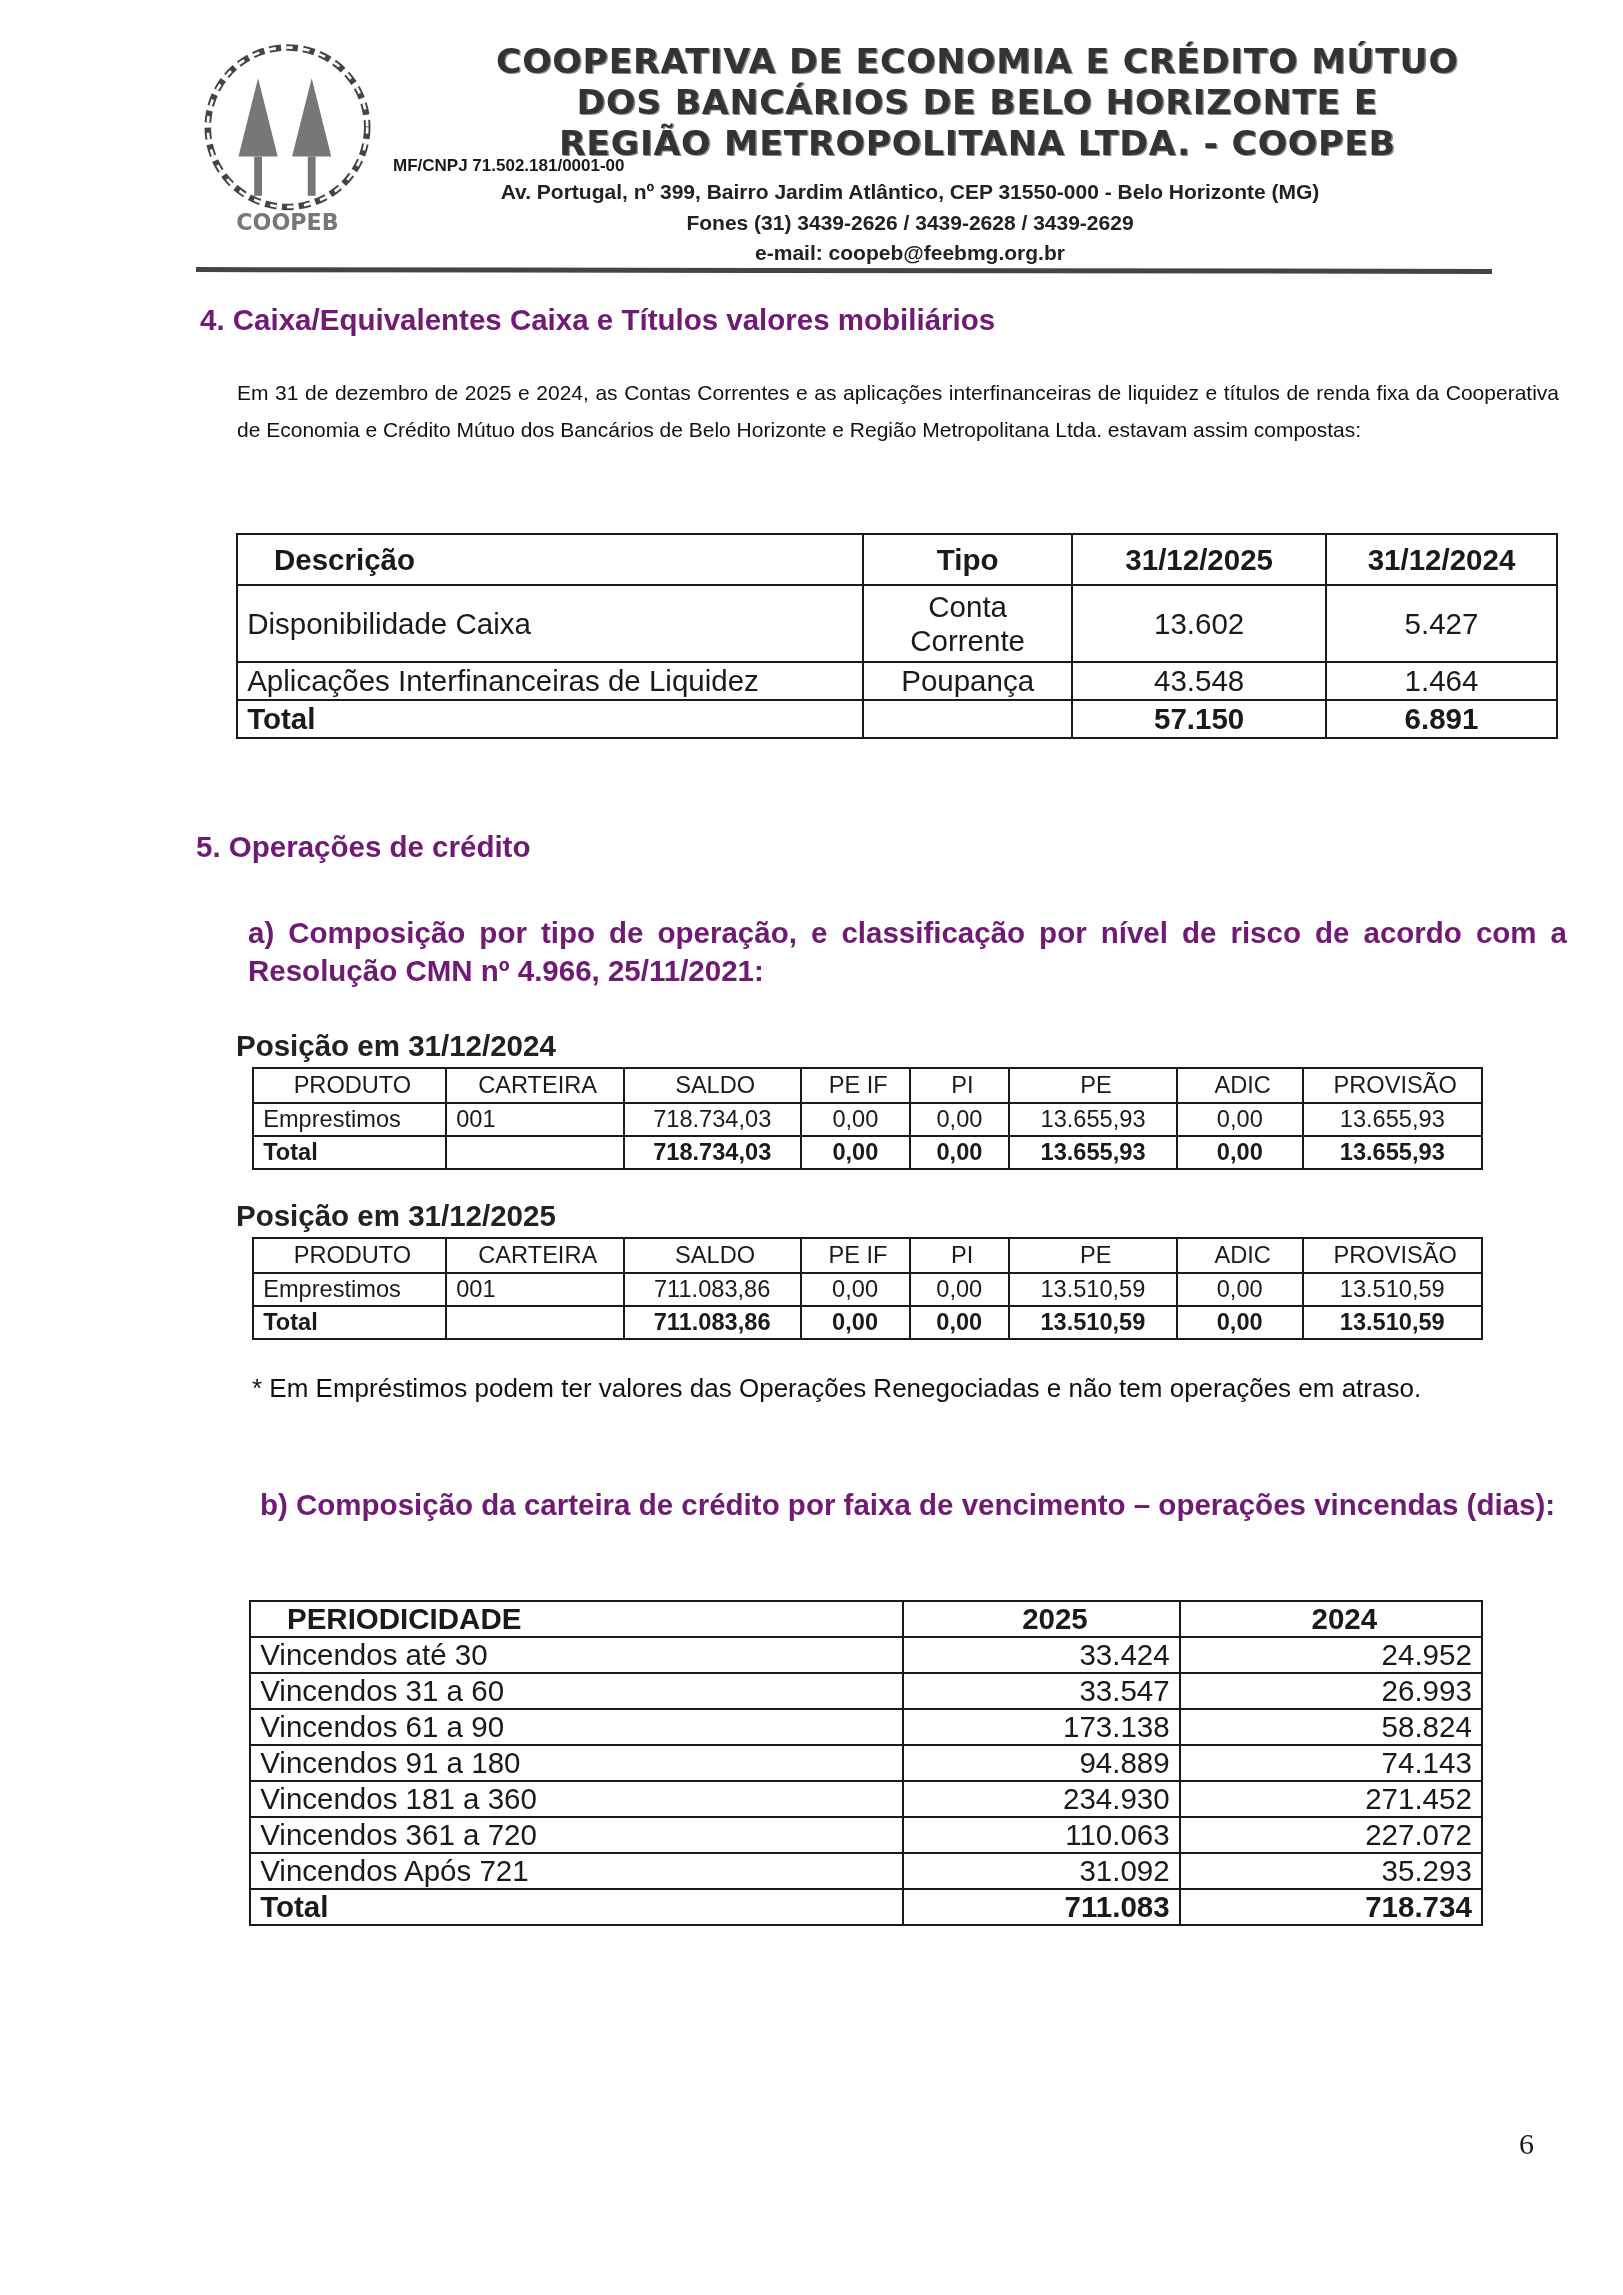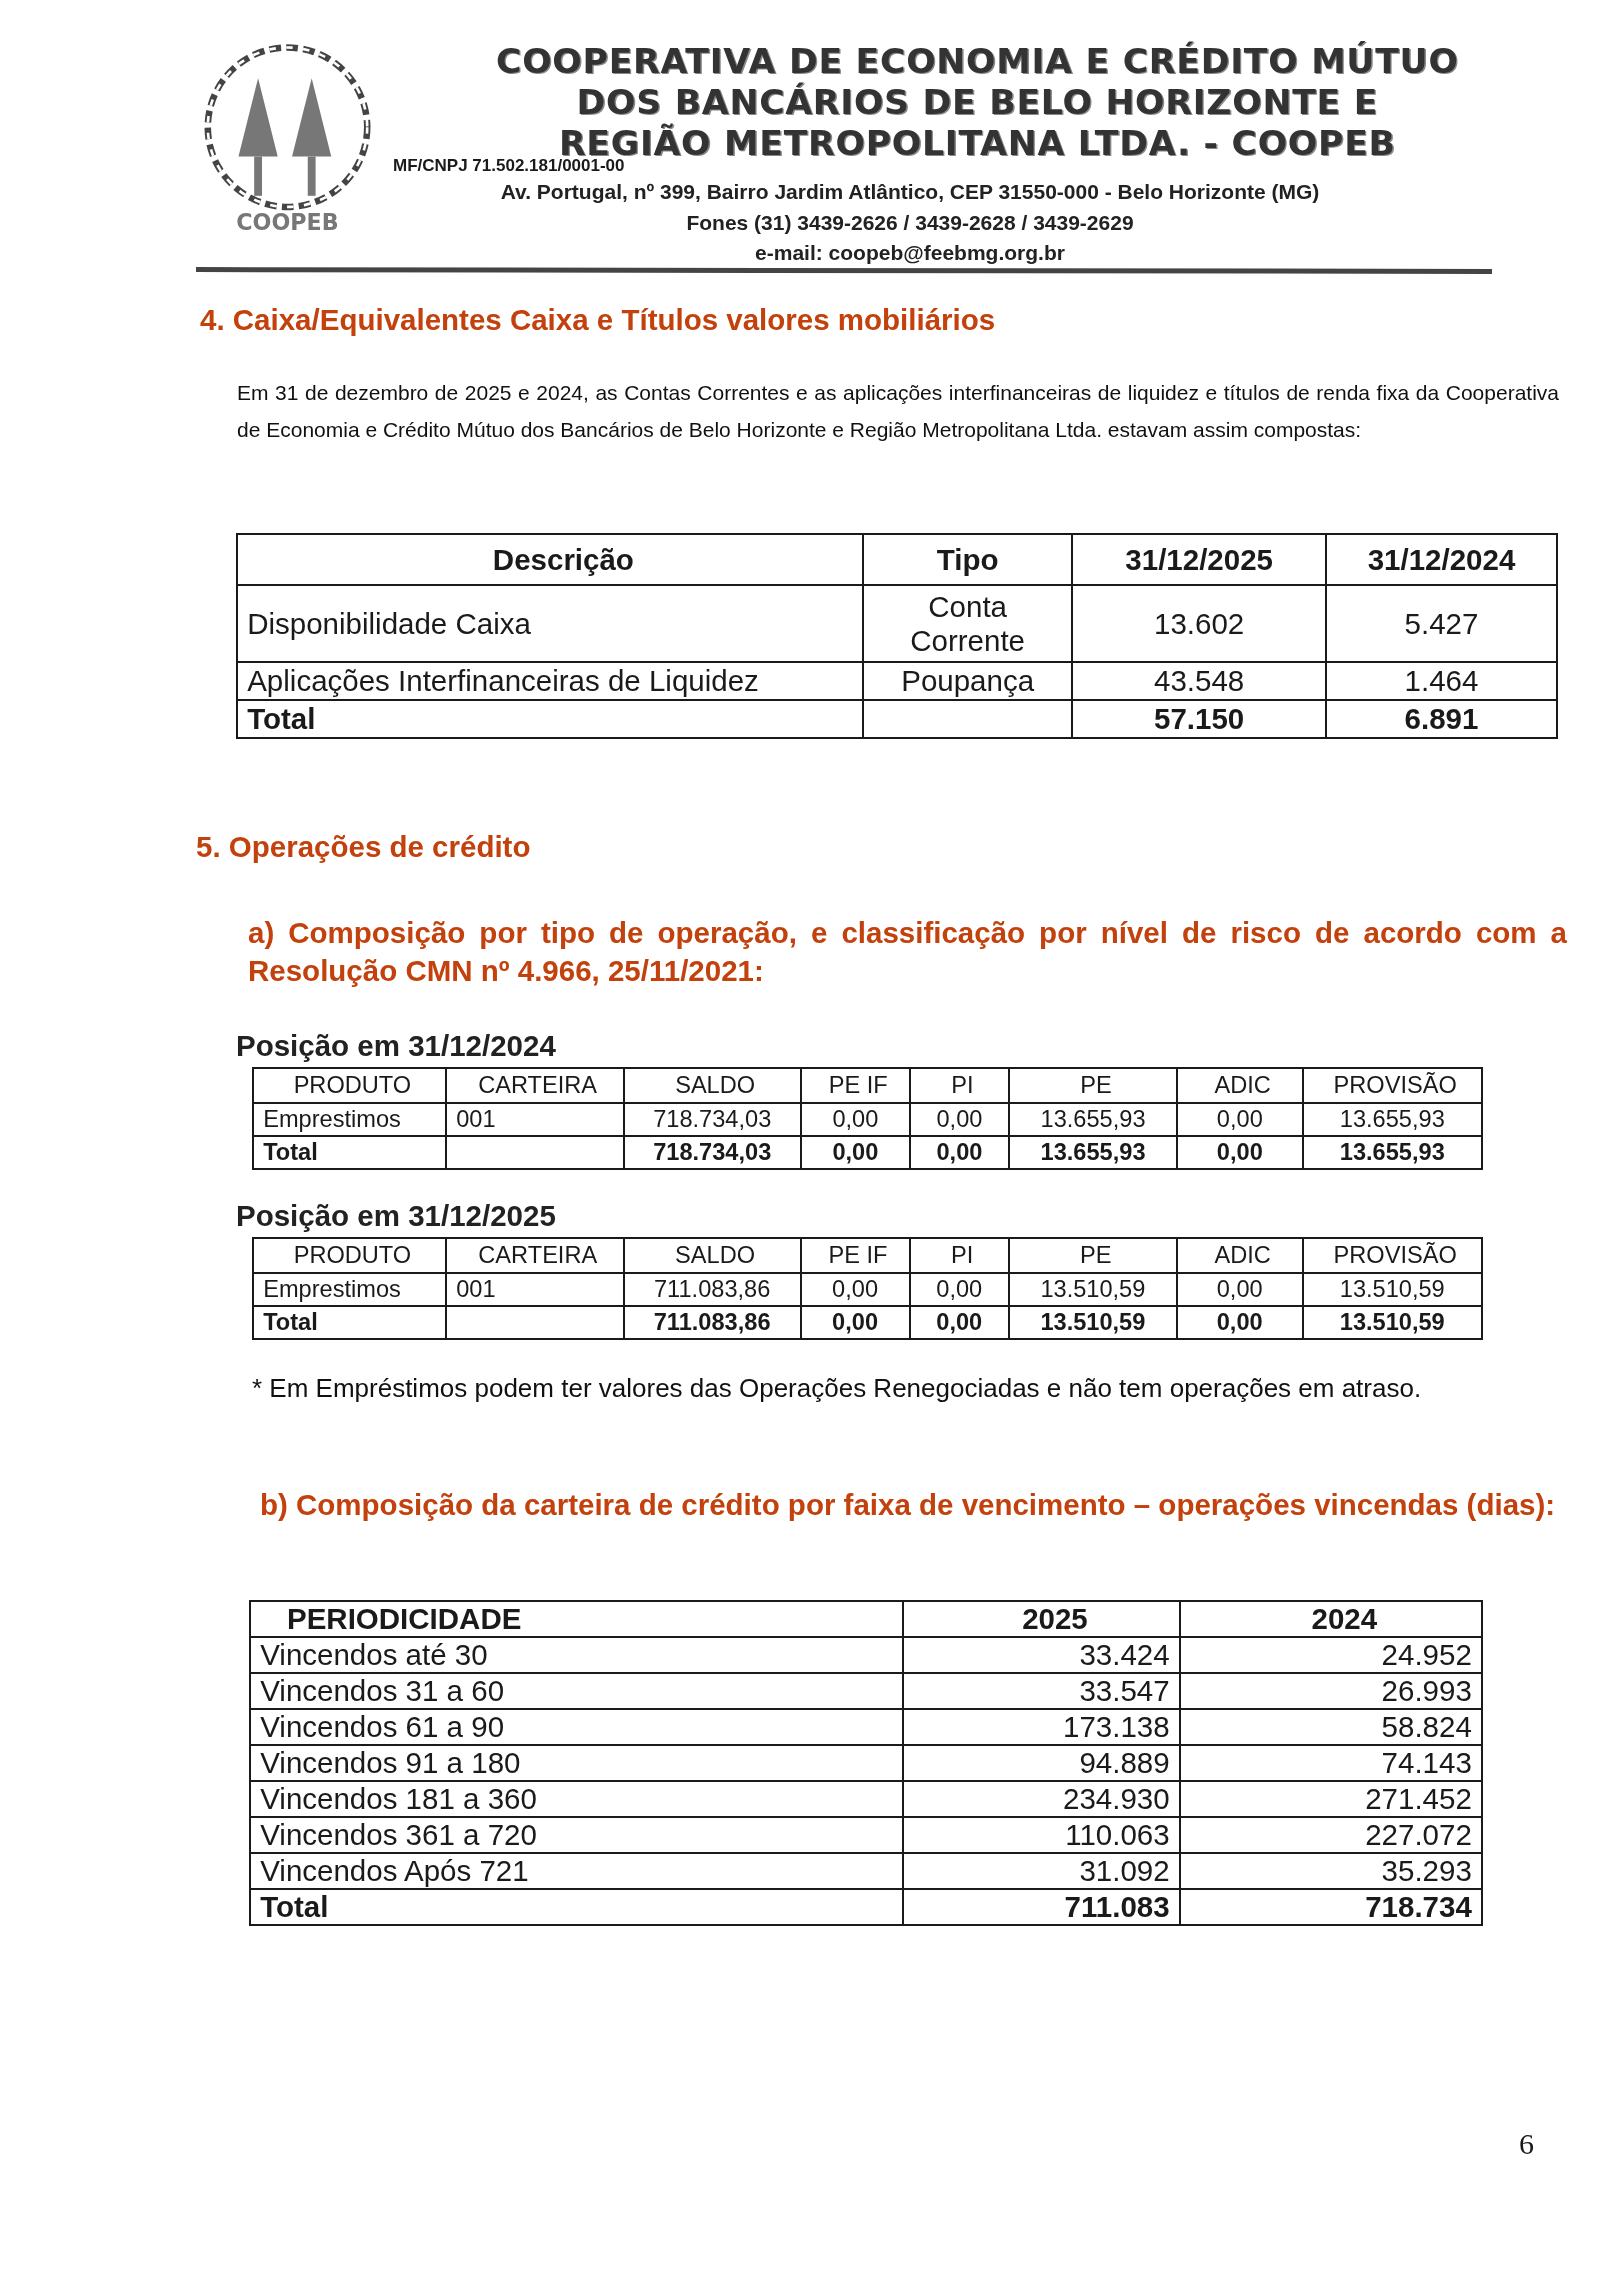--- a/index.html
+++ b/index.html
@@ -11,29 +11,29 @@
   .logo { left:196px; top:39px; width:183px; height:196px; }
   .hdr-title { left:393px; top:41px; width:1113px; text-align:center;
                font-family:"DejaVu Sans", sans-serif; font-weight:bold; font-size:33px;
                line-height:41px; color:#333; letter-spacing:0.7px;
                text-shadow: 1.3px 1.3px 0 #888; transform:scaleX(1.05); transform-origin:left; }
   .hdr-cnpj { left:393px; top:156px; width:1034px; text-align:left; font-size:17px; font-weight:bold; }
   .hdr-line { left:393px; width:1034px; text-align:center; font-size:21px; font-weight:bold; color:#222; }
   .hdr-sep { left:196px; top:268px; width:1296px; height:4.6px; background:#444; transform:rotate(0.08deg); }
 
   h2, h3 { margin:0; }
-  .sec-h { font-weight:bold; font-size:29.5px; color:#c2410c; }
+  .sec-h { font-weight:bold; font-size:29.5px; color:#701a75; }
   .para { font-size:21px; line-height:37px; text-align:justify; color:#111; }
 
   table { border-collapse:collapse; position:absolute; }
   td, th { border:2px solid #1a1a1a; padding:0 9.2px; }
 
   .t1 { left:236px; top:533px; width:1322px; font-size:29.5px; }
   .t1 th { height:49px; font-weight:bold; text-align:center; }
-  .t1 th.left { text-align:center;padding-left:36px; }
+  .t1 th.left { text-align:left;padding-left:36px; }
   .t1 td { text-align:center; }
   .t1 td.left { text-align:left; }
   .t1 tr.r1 td { height:75px; line-height:34px; }
   .t1 tr.r2 td { height:36px; }
   .t1 tr.tot td { height:36px; font-weight:bold; }
 
   .pos-title { font-size:29.5px; font-weight:bold; color:#222; }
   .t2 { left:252px; width:1231px; font-size:23.6px; }
   .t2 th { font-weight:normal; height:33px; text-align:center;padding-left:15px; }
   .t2 td { height:31px; text-align:center; }

